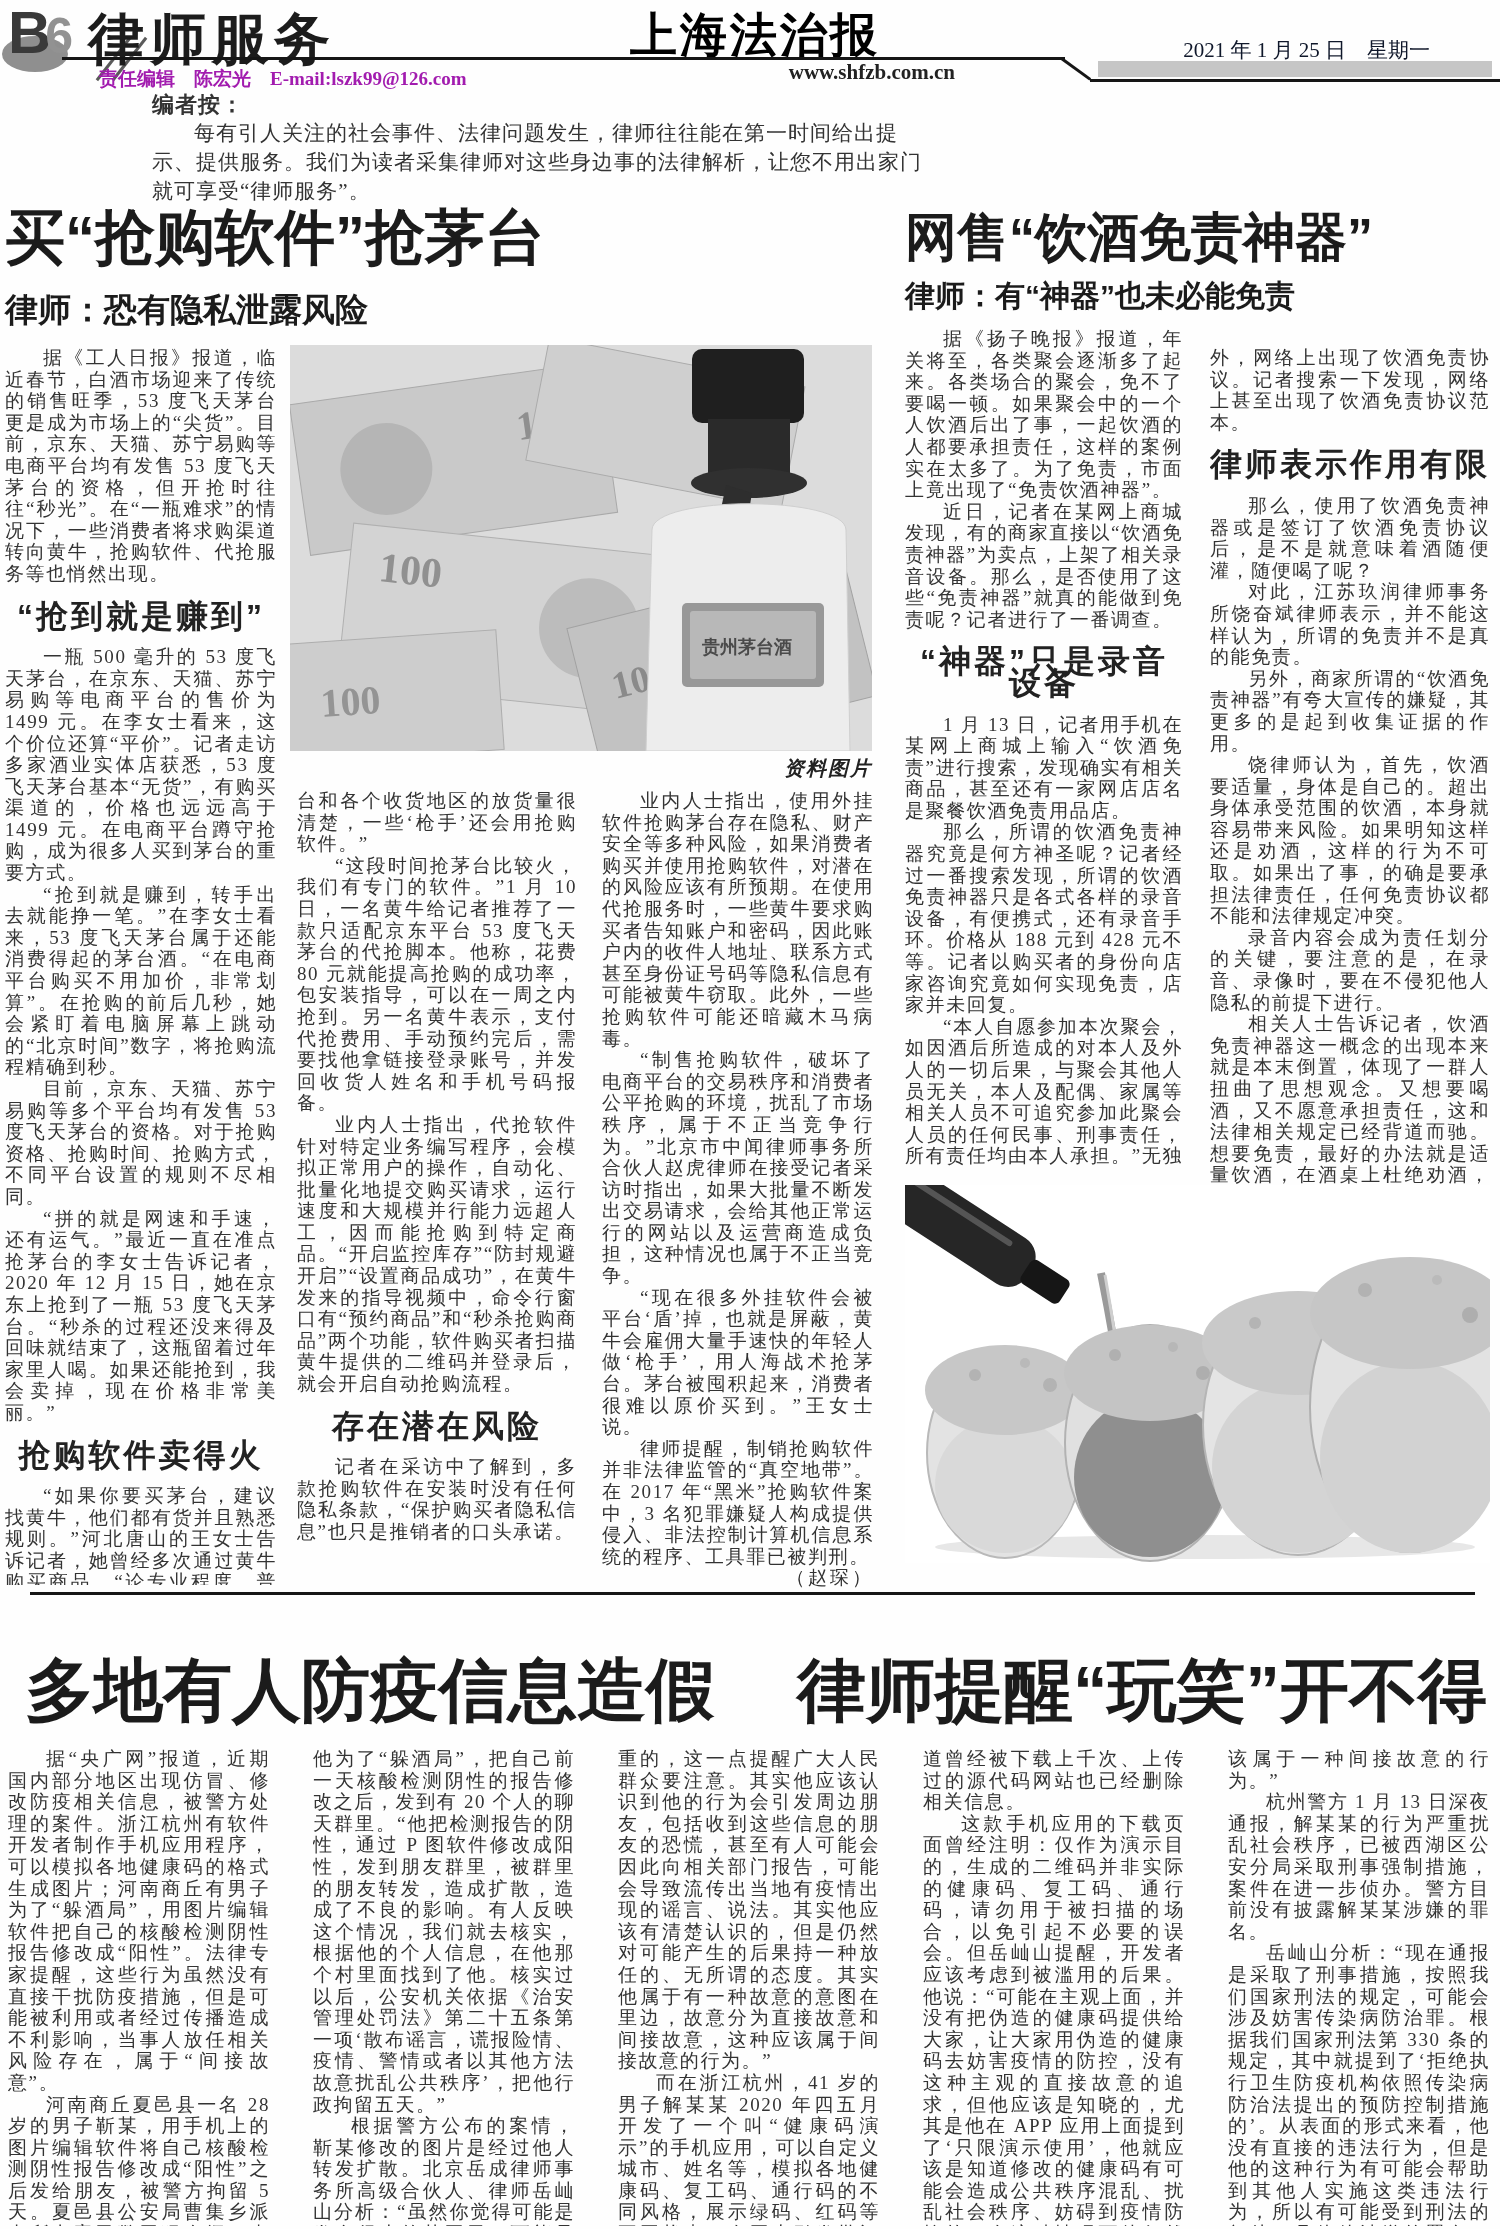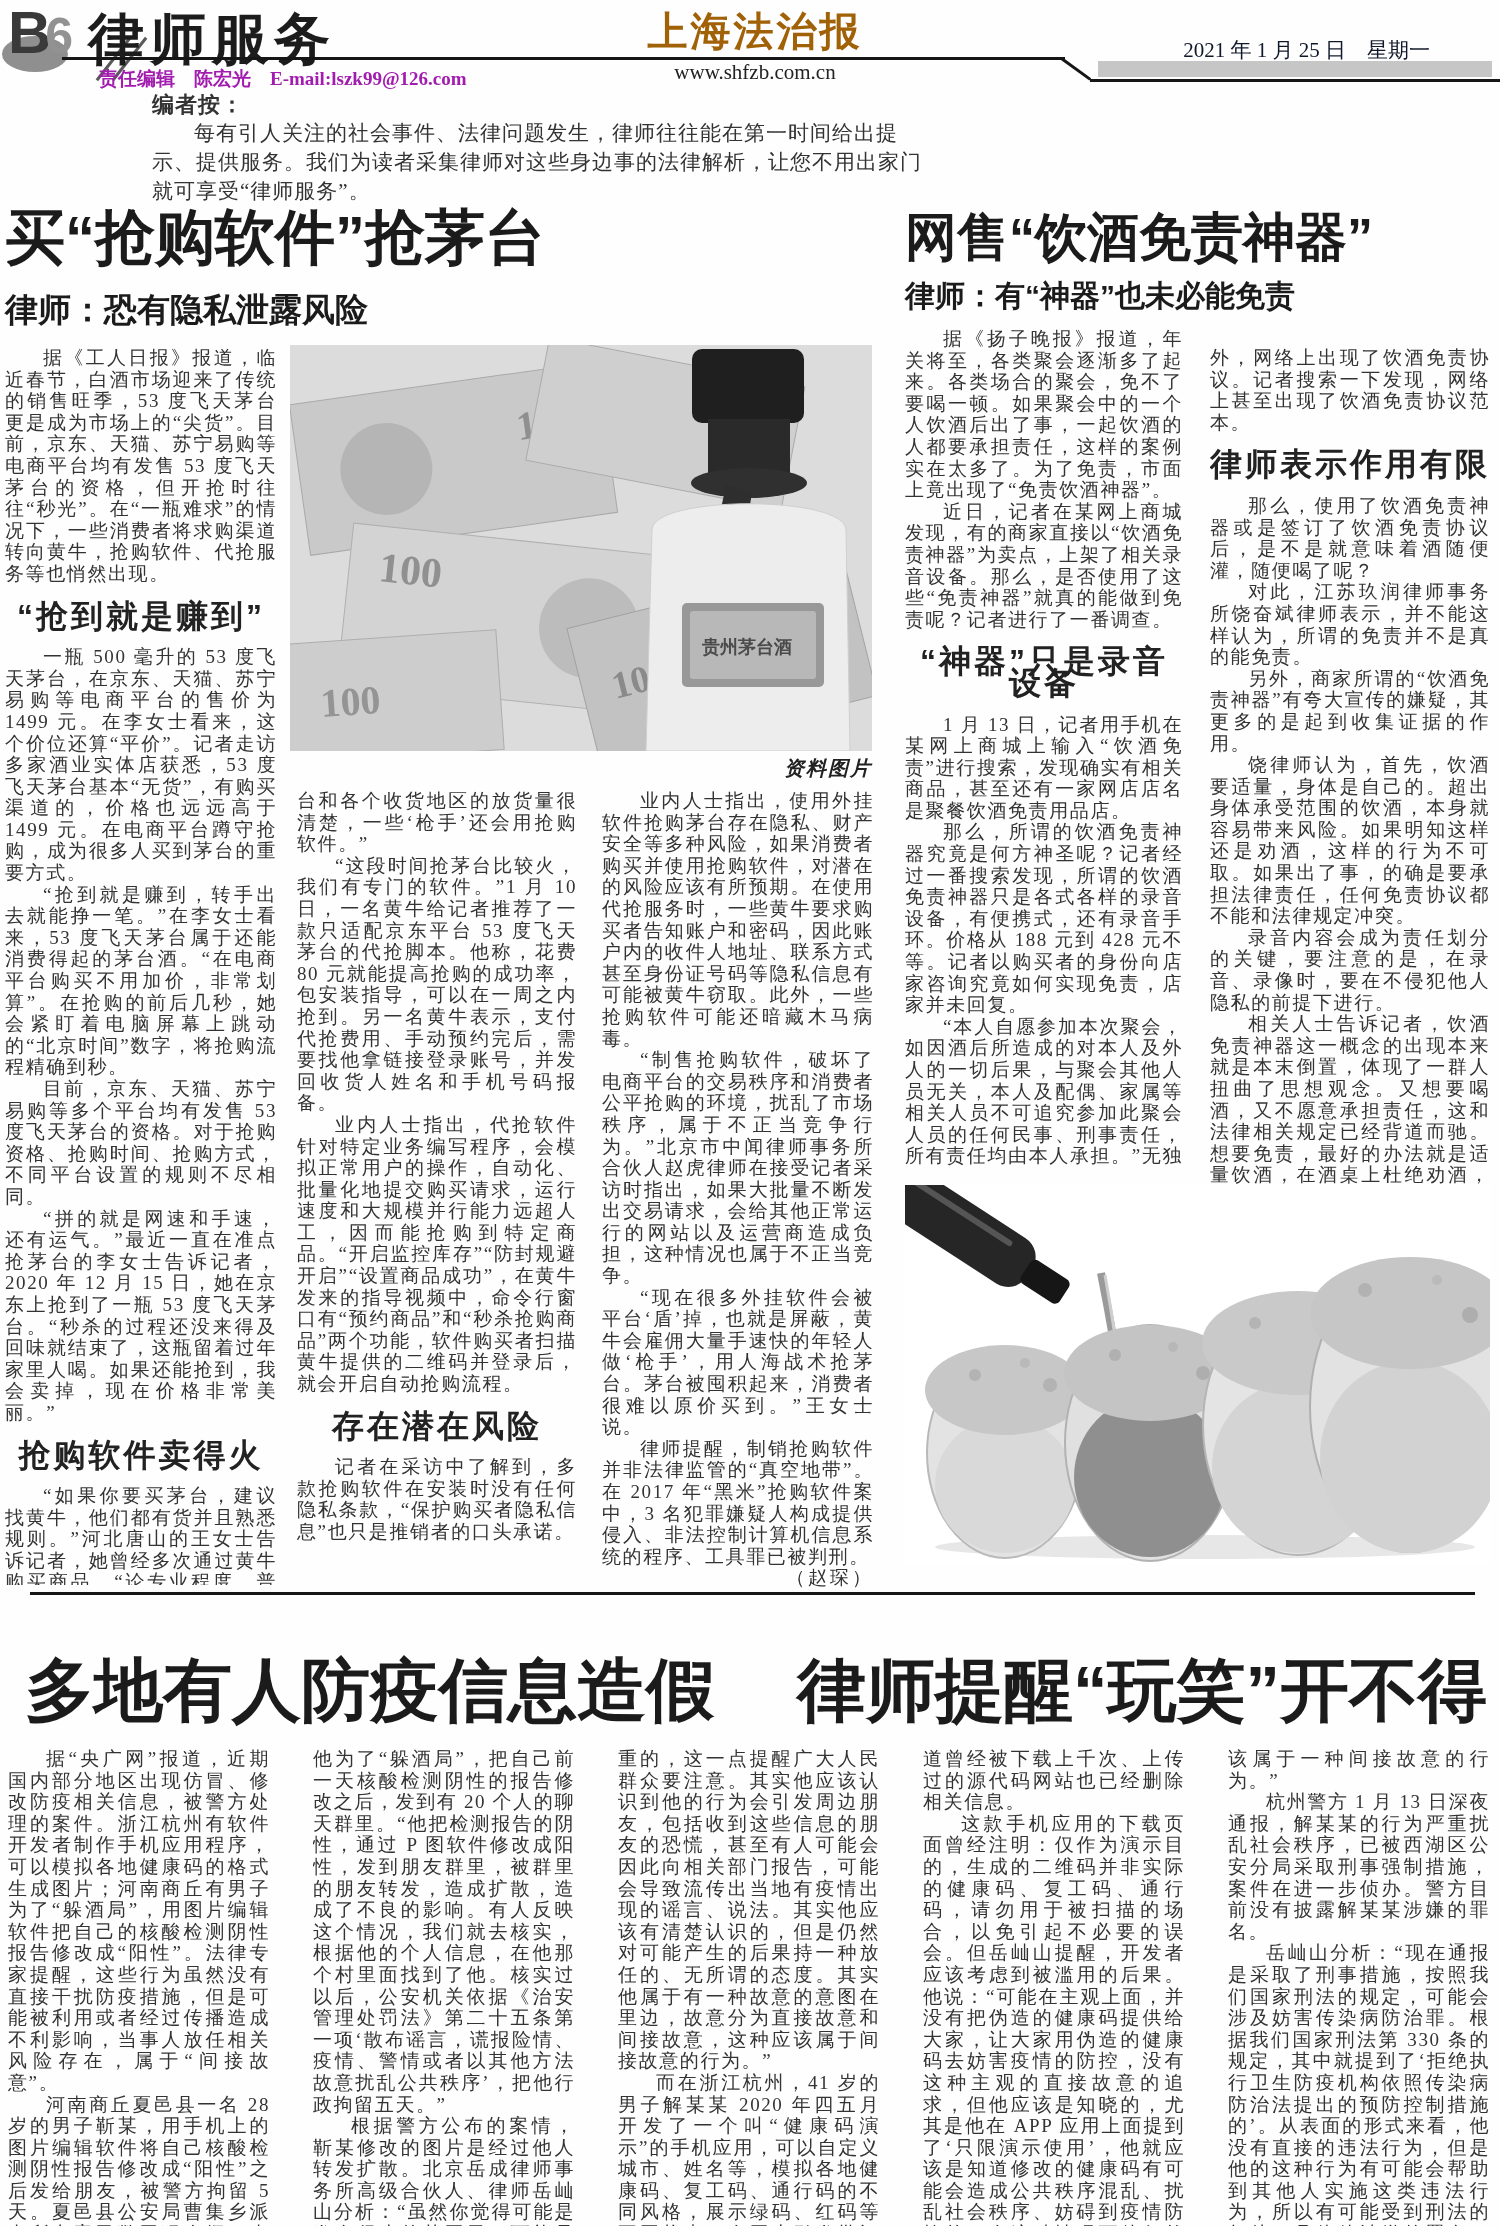--- a/index.html
+++ b/index.html
@@ -8,22 +8,22 @@
   
   .badge-ball{position:absolute;left:2px;top:36px;width:66px;height:36px;border-radius:50%;background:#8f8f8f;}
   .badge-txt{position:absolute;left:8px;top:-2px;font-family:"Liberation Sans","DejaVu Sans",sans-serif;font-weight:900;}
   .badge-b{font-size:60px;color:#3a3a3a;}
   .badge-6{font-size:50px;color:#929292;margin-left:-6px;}
   .slash{position:absolute;width:3px;height:54px;background:#5a5a5a;transform:rotate(38deg);}
   .section-title{position:absolute;left:88px;top:2px;font-family:"Liberation Sans","DejaVu Sans",sans-serif;
                  font-weight:900;font-size:56px;letter-spacing:6px;color:#1c1c1c;}
   .editor-line{position:absolute;left:99px;top:66px;font-size:19px;font-weight:700;color:#a21caf;}
   .masthead{position:absolute;left:555px;top:4px;width:400px;text-align:center;font-weight:700;
-            font-size:40px;letter-spacing:3px;color:#a16207;}
-  .website{position:absolute;left:555px;top:60px;width:400px;text-align:center;font-size:21px;font-weight:400;color:#222;}
+            font-size:47px;letter-spacing:3px;color:#000000;}
+  .website{position:absolute;left:555px;top:60px;width:400px;text-align:right;font-size:21px;font-weight:700;color:#222;}
   .date{position:absolute;right:70px;top:36px;font-size:21px;color:#0f172a;}
   .rule{position:absolute;background:#161616;height:3px;}
   .graybar{position:absolute;left:1098px;top:61px;width:394px;height:16px;background:#c6c6c6;}
   
   .ed-note{position:absolute;left:152px;top:90px;width:770px;font-size:21px;line-height:29px;letter-spacing:1px;color:#333;}
   .ed-label{font-weight:700;font-size:22px;}
   .ed-text{text-indent:2em;margin:0;}
   
   .headline{position:absolute;font-family:"Liberation Sans","DejaVu Sans",sans-serif;font-weight:900;color:#1b1b1b;white-space:nowrap;}
   .subtitle{position:absolute;font-family:"Liberation Sans","DejaVu Sans",sans-serif;font-weight:800;color:#1b1b1b;white-space:nowrap;}

